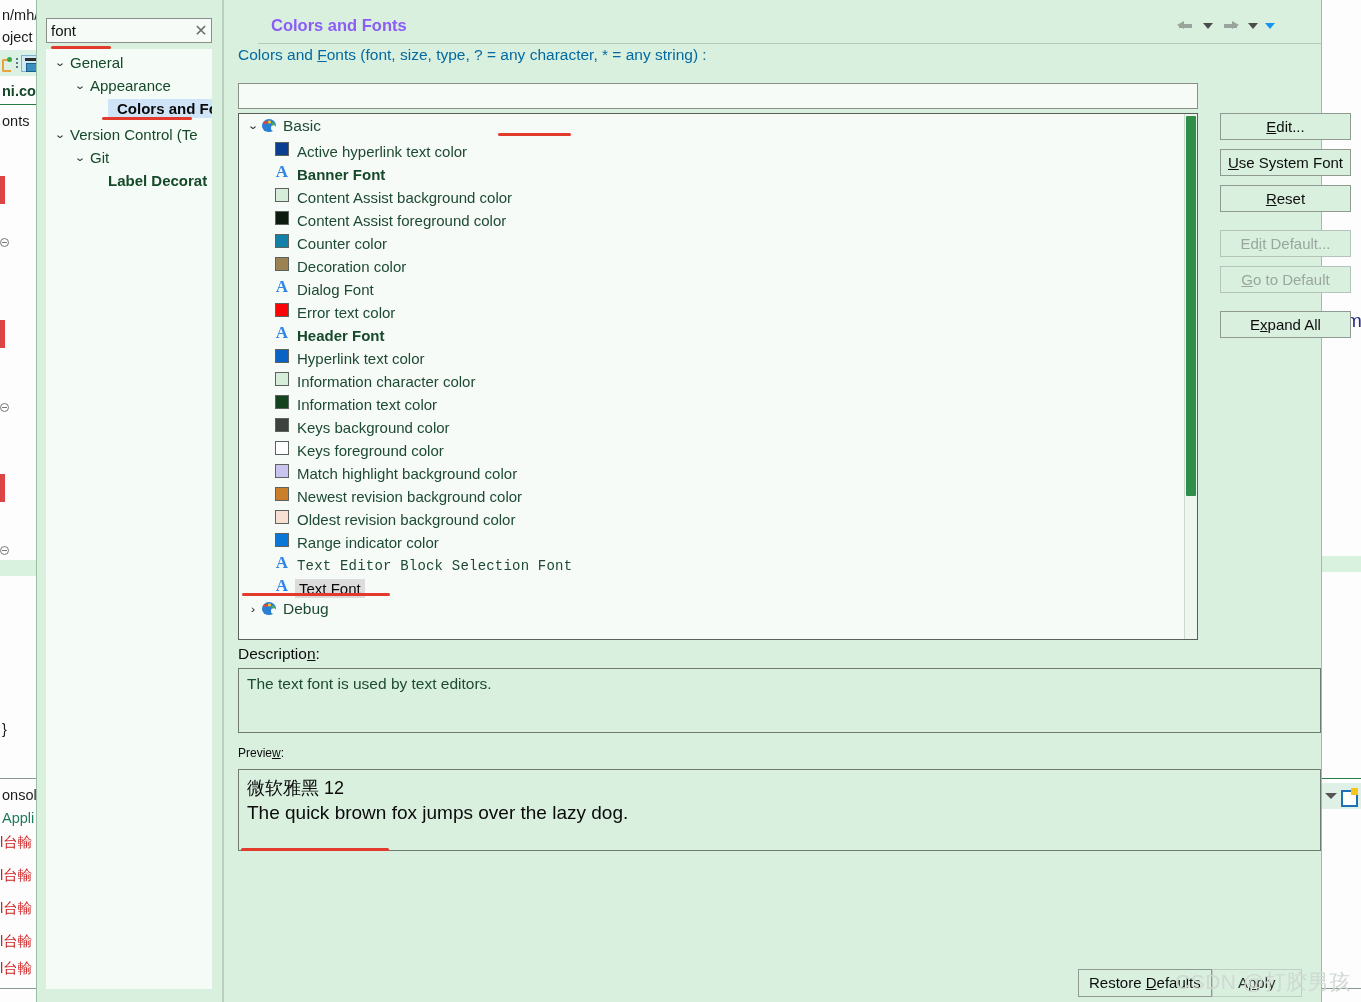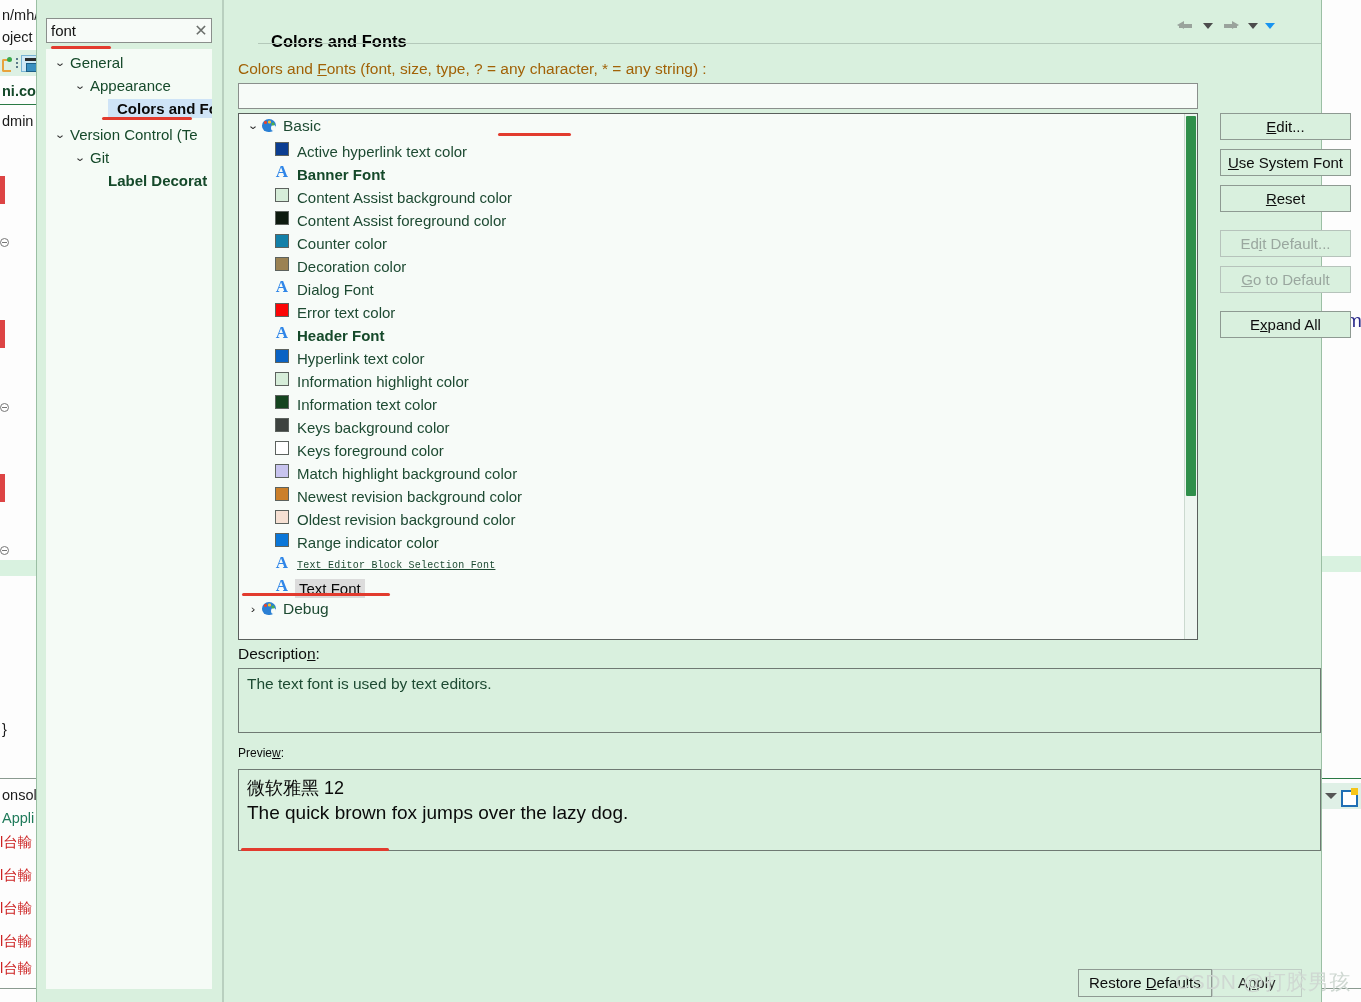--- a/index.html
+++ b/index.html
@@ -142,21 +142,21 @@
     position:absolute; left:185px; top:0; width:2px; height:1002px;
     background:#b9cfbf;
   }
 
   
   #content { position:absolute; left:187px; top:0; right:0; bottom:0; }
   #title-bar {
     position:absolute; left:0; top:0; right:0; height:43px;
   }
   #page-title {
-    position:absolute; left:47px; top:32px; font-size:16.5px; font-weight:bold; color:#000000;
+    position:absolute; left:47px; top:16px; font-size:16.5px; font-weight:bold; color:#8b5cf6;
   }
   #title-sep {
     position:absolute; left:34px; top:43px; right:0px; height:1px; background:#b4c9ba;
   }
   #nav-buttons {
     position:absolute; right:46px; top:17px; display:flex; align-items:center; gap:7px;
   }
   .nav-arrow-btn { width:21px; height:17px; position:relative; cursor:pointer; }
   .arr-back::before, .arr-fwd::before {
     content:""; position:absolute; left:4px; top:6.5px; width:13px; height:4px; background:#9aa39c;
@@ -172,21 +172,21 @@
     border-left:7px solid #9aa39c;
   }
   .drop-caret {
     width:0;height:0; cursor:pointer;
     border-left:5.5px solid transparent; border-right:5.5px solid transparent;
     border-top:6px solid #4c4c4c;
   }
   .drop-caret.blue { border-top-color:#1894f0; }
 
   #desc-line {
-    position:absolute; left:14px; top:60px; font-size:15.5px; color:#a16207;
+    position:absolute; left:14px; top:46px; font-size:15.5px; color:#0369a1;
   }
   .u { text-decoration:underline; }
 
   #filter-box {
     position:absolute; left:14px; top:83px; width:960px; height:26px;
     background:#f7fbf8; border:1px solid #8a8f8c;
   }
   #filter-input {
     width:100%; height:100%; border:none; outline:none; background:transparent;
     font-family:"Liberation Sans", sans-serif; font-size:15px; color:#111; padding-left:7px;margin-top:36px;
@@ -229,21 +229,21 @@
     width:14px; height:14px; flex:none; margin-right:8px;
     border:1px solid #5c625e;
   }
   .font-a {
     width:14px; height:14px; flex:none; margin-right:8px; color:#2f86e8;
     font-family:"Liberation Serif", serif; font-size:17px; font-weight:bold;
     line-height:14px; text-align:center;
   }
   .leaf-label { font-size:15px; color:#1d4a32;margin-top:6px; }
   .leaf-label.bold { font-weight:bold; color:#15492a; }
-  .leaf-label.mono { font-family:"Liberation Mono", monospace; font-size:10px; letter-spacing:0.2px;text-decoration:underline; }
+  .leaf-label.mono { font-family:"Liberation Mono", monospace; font-size:14px; letter-spacing:0.2px; }
   .item-row.selected .leaf-label {
     background:#dcdcdc; color:#0a0a0a; padding:1px 4px; margin-left:-2px;
   }
   .item-underline {
     position:absolute; height:2.5px; background:#e23b2e; border-radius:2px;
   }
   #list-scrollbar {
     position:absolute; right:0; top:0; width:13px; height:100%;
     background:#eef6f0; border-left:1px solid #cbd9cf;
   }
@@ -313,21 +313,21 @@
       <div class="bg-icn-a"></div>
       <div class="bg-icn-dots">
           <i></i>
           <i></i>
           <i></i>
         </div>
       <div class="bg-icn-sel"></div>
     </div>
     <div class="bg-strip-text" style="position:absolute;top:82px;font-weight:bold;color:#15492a;">ni.con</div>
     <div style="position:absolute;top:104px;left:0;width:40px;height:1px;background:#2a7a45;"></div>
-    <div class="bg-strip-text" style="position:absolute;top:112px;">dmin</div>
+    <div class="bg-strip-text" style="position:absolute;top:112px;">onts</div>
 
     <div class="bg-circle-icn" style="top:238px;"></div>
     <div class="bg-circle-icn" style="top:403px;"></div>
     <div class="bg-circle-icn" style="top:546px;"></div>
     <div class="bg-gutter-mark" style="top:176px;height:28px;"></div>
     <div class="bg-gutter-mark" style="top:320px;height:28px;"></div>
     <div class="bg-gutter-mark" style="top:474px;height:28px;"></div>
     <div class="bg-green-band" style="top:560px;"></div>
     <div class="bg-strip-text" style="position:absolute;top:720px;">}</div>
 
@@ -480,21 +480,21 @@
 
         <div class="item-row">
           <span class="leaf-indent"></span>
           <span class="swatch" style="background:#0a63c4"></span>
           <span class="leaf-label">Hyperlink text color</span>
         </div>
 
         <div class="item-row">
           <span class="leaf-indent"></span>
           <span class="swatch" style="background:#d6edd9"></span>
-          <span class="leaf-label">Information highlight color</span>
+          <span class="leaf-label">Information character color</span>
         </div>
 
         <div class="item-row">
           <span class="leaf-indent"></span>
           <span class="swatch" style="background:#14441f"></span>
           <span class="leaf-label">Information text color</span>
         </div>
 
         <div class="item-row">
           <span class="leaf-indent"></span>

